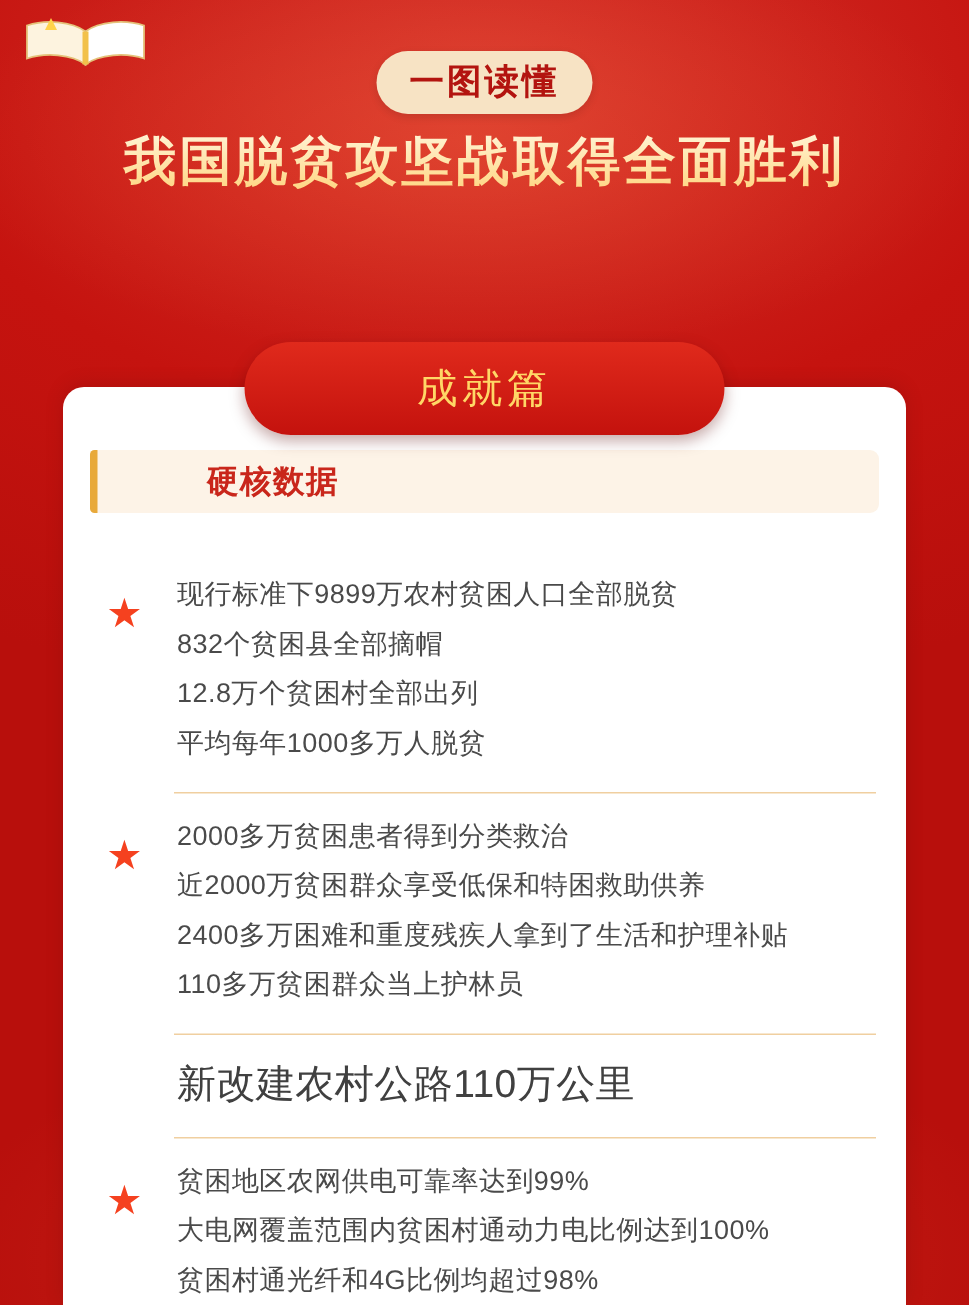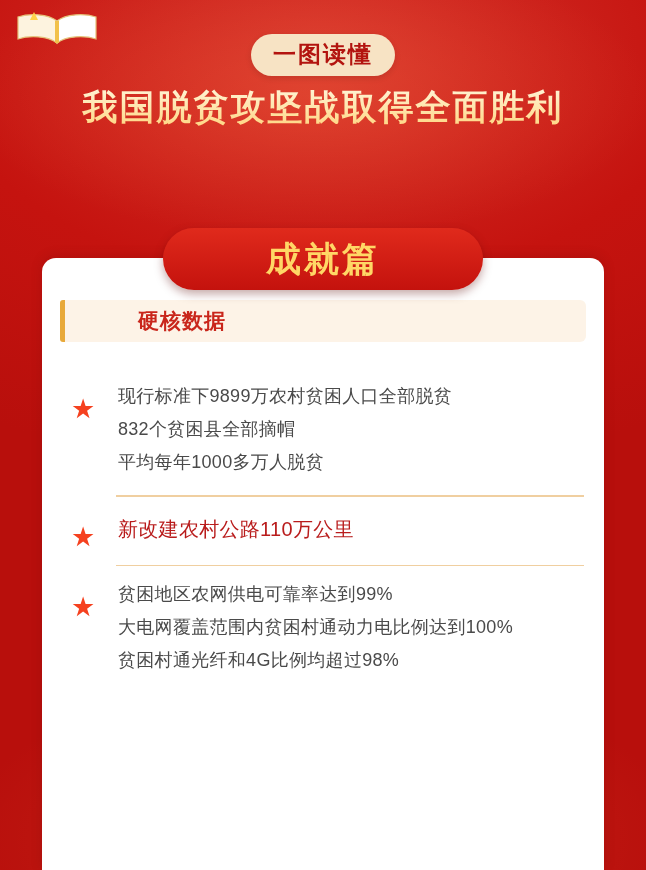--- a/index.html
+++ b/index.html
@@ -115,22 +115,22 @@
     height: 62px;
     border-radius: 31px;
     background: linear-gradient(180deg, #e02a1c 0%, #c4120d 100%);
     box-shadow: 0 4px 10px rgba(90,6,0,0.35);
     display: flex;
     align-items: center;
     justify-content: center;
     z-index: 5;
   }
   .section-badge span {
-    font-size: 35px;
-    font-weight: bold;
+    font-size: 27px;
+    font-weight: normal;
     letter-spacing: 3px;
     color: #ffd766;
   }
 
   
   .card {
     position: absolute;
     left: 42px;
     top: 258px;
     width: 562px;
@@ -195,23 +195,23 @@
   }
   .lines p {
     margin: 4px;
     font-size: 18px;
     line-height: 29px;
     color: #4a4a4a;
     letter-spacing: 0.3px;
     white-space: nowrap;
   }
   .group.emph .lines p {
-    font-size: 20px;
+    font-size: 26px;
     line-height: 36px;
-    color: #b91c1c;
+    color: #404040;
   }
   .divider {
     margin: 0 20px 0 74px;
     height: 1px;
     background: #f0cfa0;
   }
 </style>
 </head>
 <body>
 
@@ -241,26 +241,33 @@
         <div class="bar"></div>
         <div class="ribbon-label">硬核数据</div>
       </div>
 
       <div class="groups" id="groups">
           <div class="group">
             <div class="star">★</div>
             <div class="lines">
               <p>现行标准下9899万农村贫困人口全部脱贫</p>
               <p>832个贫困县全部摘帽</p>
+              <p>12.8万个贫困村全部出列</p>
               <p>平均每年1000多万人脱贫</p>
             </div>
           </div>
           <div class="divider"></div>
           <div class="group">
             <div class="star">★</div>
+            <div class="lines">
+              <p>2000多万贫困患者得到分类救治</p>
+              <p>近2000万贫困群众享受低保和特困救助供养</p>
+              <p>2400多万困难和重度残疾人拿到了生活和护理补贴</p>
+              <p>110多万贫困群众当上护林员</p>
+            </div>
           </div>
           <div class="divider"></div>
           <div class="group emph">
             <div class="lines">
               <p>新改建农村公路110万公里</p>
             </div>
           </div>
           <div class="divider"></div>
           <div class="group">
             <div class="star">★</div>

